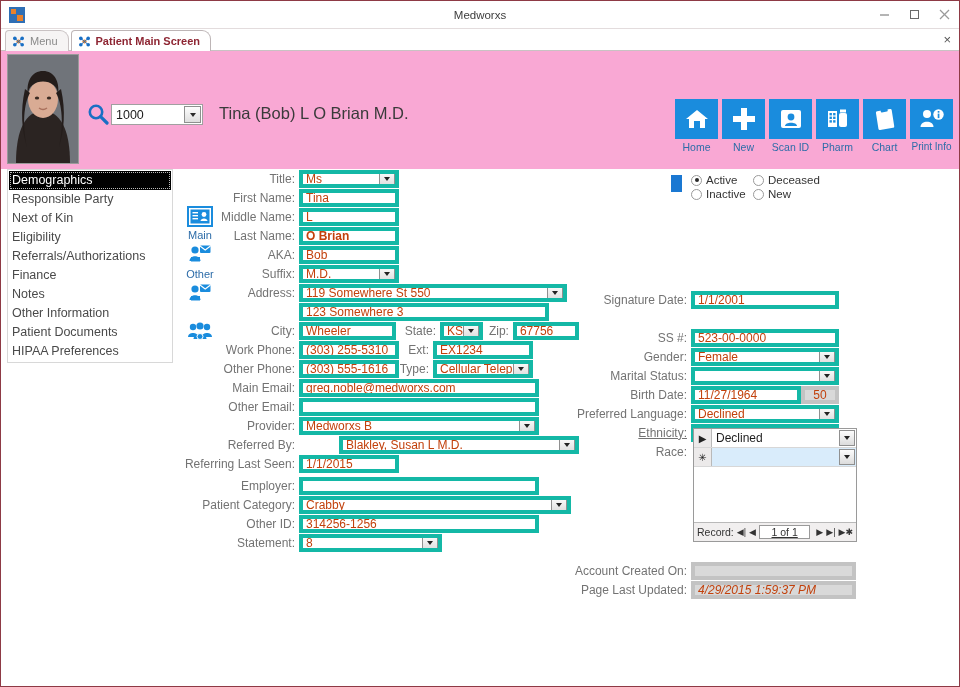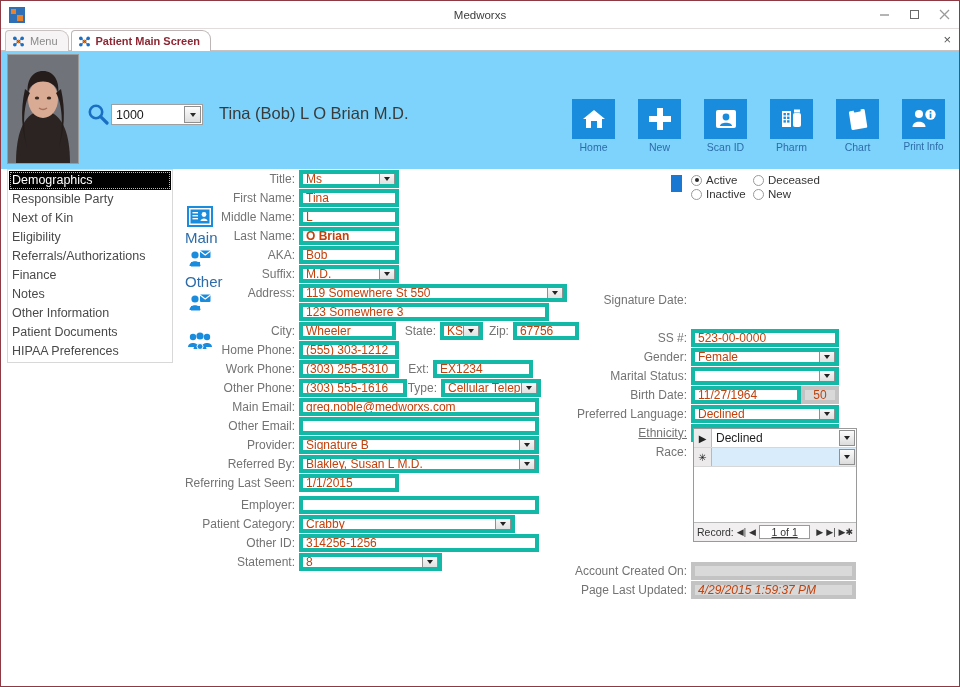--- a/index.html
+++ b/index.html
@@ -88,21 +88,21 @@
     margin-left: auto; margin-right: 8px;
     font-size: 13px; color: #555; line-height: 1;
     align-self: center;
   }
   .tabicon { width: 13px; height: 11px; flex: none; }
 
   
   .header {
     position: relative;
     height: 118px;
-    background: #7dd3fc;
+    background: #f9a8d4;
   }
   .photo {
     position: absolute; left: 6px; top: 3px;
     width: 72px; height: 110px;
     border: 1px solid #9a9a9a;
     overflow: hidden;
     background: #6f7276;
   }
   .photo svg { display: block; }
   .search-icon {
@@ -132,22 +132,22 @@
     border-left: 3.5px solid transparent;
     border-right: 3.5px solid transparent;
     border-top: 4px solid #2b2b2b;
     display: block;
   }
   .patient-name {
     position: absolute; left: 218px; top: 53px;
     font-size: 16.5px; color: #3a3a3a;
   }
   .toolbar {
-    position: absolute; right: 14px; top: 48px;
-    display: flex; gap: 23px; padding-left: 21px;
+    position: absolute; right: 6px; top: 48px;
+    display: flex; gap: 4px; padding-left: 21px;
   }
   .tb-item { width: 43px; text-align: center; }
   .tb-icon {
     width: 43px; height: 40px;
     background: #1a8cdd;
     display: flex; align-items: center; justify-content: center;
   }
   .tb-label {
     font-size: 10.5px; color: #2d6ca8; margin-top: 2px; white-space: nowrap;
   }
@@ -169,21 +169,21 @@
     white-space: nowrap;
   }
   .navitem.selected {
     background: #000000; color: #ffffff;
     outline: 1px dotted #b9b9b9; outline-offset: -2px;
   }
 
   
   .rail { position: absolute; left: 184px; top: 37px; width: 30px; text-align: center; }
   .rail-ic { margin-bottom: 1px; }
-  .rail-lbl { font-size: 15px; color: #2d6ca8; margin-bottom: 4px; }
+  .rail-lbl { font-size: 11px; color: #2d6ca8; margin-bottom: 4px; }
   .rail-box { border: 2px solid #1a8cdd; display: inline-block; padding: 1px; line-height: 0; }
 
   
   .form-left { position: absolute; left: 218px; top: 0; width: 360px; }
   .row {
     display: flex; align-items: center;
     height: 19px; margin-bottom: 0px;
   }
   .lbl {
     font-size: 12px; color: #737373; text-align: right;
@@ -591,41 +591,35 @@
           <span class="arw">
               <i></i>
             </span>
         </div>
         <div class="lbl" style="width:30px;">Zip:</div>
         <div class="fld" style="width:68px;">
           <span class="txt">67756</span>
         </div>
       </div>
 
-      <div class="row">
-        <div class="lbl" style="width:80px;">Home Phone:</div>
-        <div class="fld" style="width:100px;">
-          <span class="txt">(555) 303-1212</span>
-        </div>
-      </div>
 
       <div class="row">
         <div class="lbl" style="width:80px;">Work Phone:</div>
         <div class="fld" style="width:100px;">
           <span class="txt">(303) 255-5310</span>
         </div>
         <div class="lbl" style="width:34px;">Ext:</div>
         <div class="fld" style="width:100px;">
           <span class="txt">EX1234</span>
         </div>
       </div>
 
       <div class="row">
         <div class="lbl" style="width:80px;">Other Phone:</div>
-        <div class="fld" style="width:108px;">
+        <div class="fld" style="width:100px;">
           <span class="txt">(303) 555-1616</span>
         </div>
         <div class="lbl" style="width:34px;">Type:</div>
         <div class="fld" style="width:100px;">
           <span class="txt">Cellular Telephc</span>
           <span class="arw">
               <i></i>
             </span>
         </div>
       </div>
@@ -640,30 +634,30 @@
       <div class="row">
         <div class="lbl" style="width:80px;">Other Email:</div>
         <div class="fld" style="width:240px;">
           <span class="txt"></span>
         </div>
       </div>
 
       <div class="row">
         <div class="lbl" style="width:80px;">Provider:</div>
         <div class="fld" style="width:240px;">
-          <span class="txt">Signature B</span>
+          <span class="txt">Medworxs B</span>
           <span class="arw">
               <i></i>
             </span>
         </div>
       </div>
 
       <div class="row">
         <div class="lbl" style="width:80px;">Referred By:</div>
-        <div class="fld" style="width:240px;">
+        <div class="fld" style="width:240px;margin-left:40px;">
           <span class="txt">Blakley, Susan L M.D.</span>
           <span class="arw">
               <i></i>
             </span>
         </div>
       </div>
 
       <div class="row">
         <div class="lbl" style="width:80px;margin-left:-36px;width:116px;">Referring Last Seen:</div>
         <div class="fld" style="width:100px;">
@@ -673,21 +667,21 @@
 
       <div class="row" style="margin-top:3px;">
         <div class="lbl" style="width:80px;">Employer:</div>
         <div class="fld" style="width:240px;">
           <span class="txt"></span>
         </div>
       </div>
 
       <div class="row">
         <div class="lbl" style="margin-left:-24px;width:104px;">Patient Category:</div>
-        <div class="fld" style="width:216px;">
+        <div class="fld" style="width:272px;">
           <span class="txt">Crabby</span>
           <span class="arw">
               <i></i>
             </span>
         </div>
       </div>
 
       <div class="row">
         <div class="lbl" style="width:80px;">Other ID:</div>
         <div class="fld" style="width:240px;">
@@ -703,20 +697,23 @@
               <i></i>
             </span>
         </div>
       </div>
     </div>
 
     <div class="form-right">
 
       <div class="row" style="margin-top:121px;">
         <div class="lbl" style="width:130px;">Signature Date:</div>
+        <div class="fld" style="width:148px;">
+          <span class="txt">1/1/2001</span>
+        </div>
       </div>
 
       <div class="row" style="margin-top:19px;">
         <div class="lbl" style="width:130px;">SS #:</div>
         <div class="fld" style="width:148px;">
           <span class="txt">523-00-0000</span>
         </div>
       </div>
 
       <div class="row">

